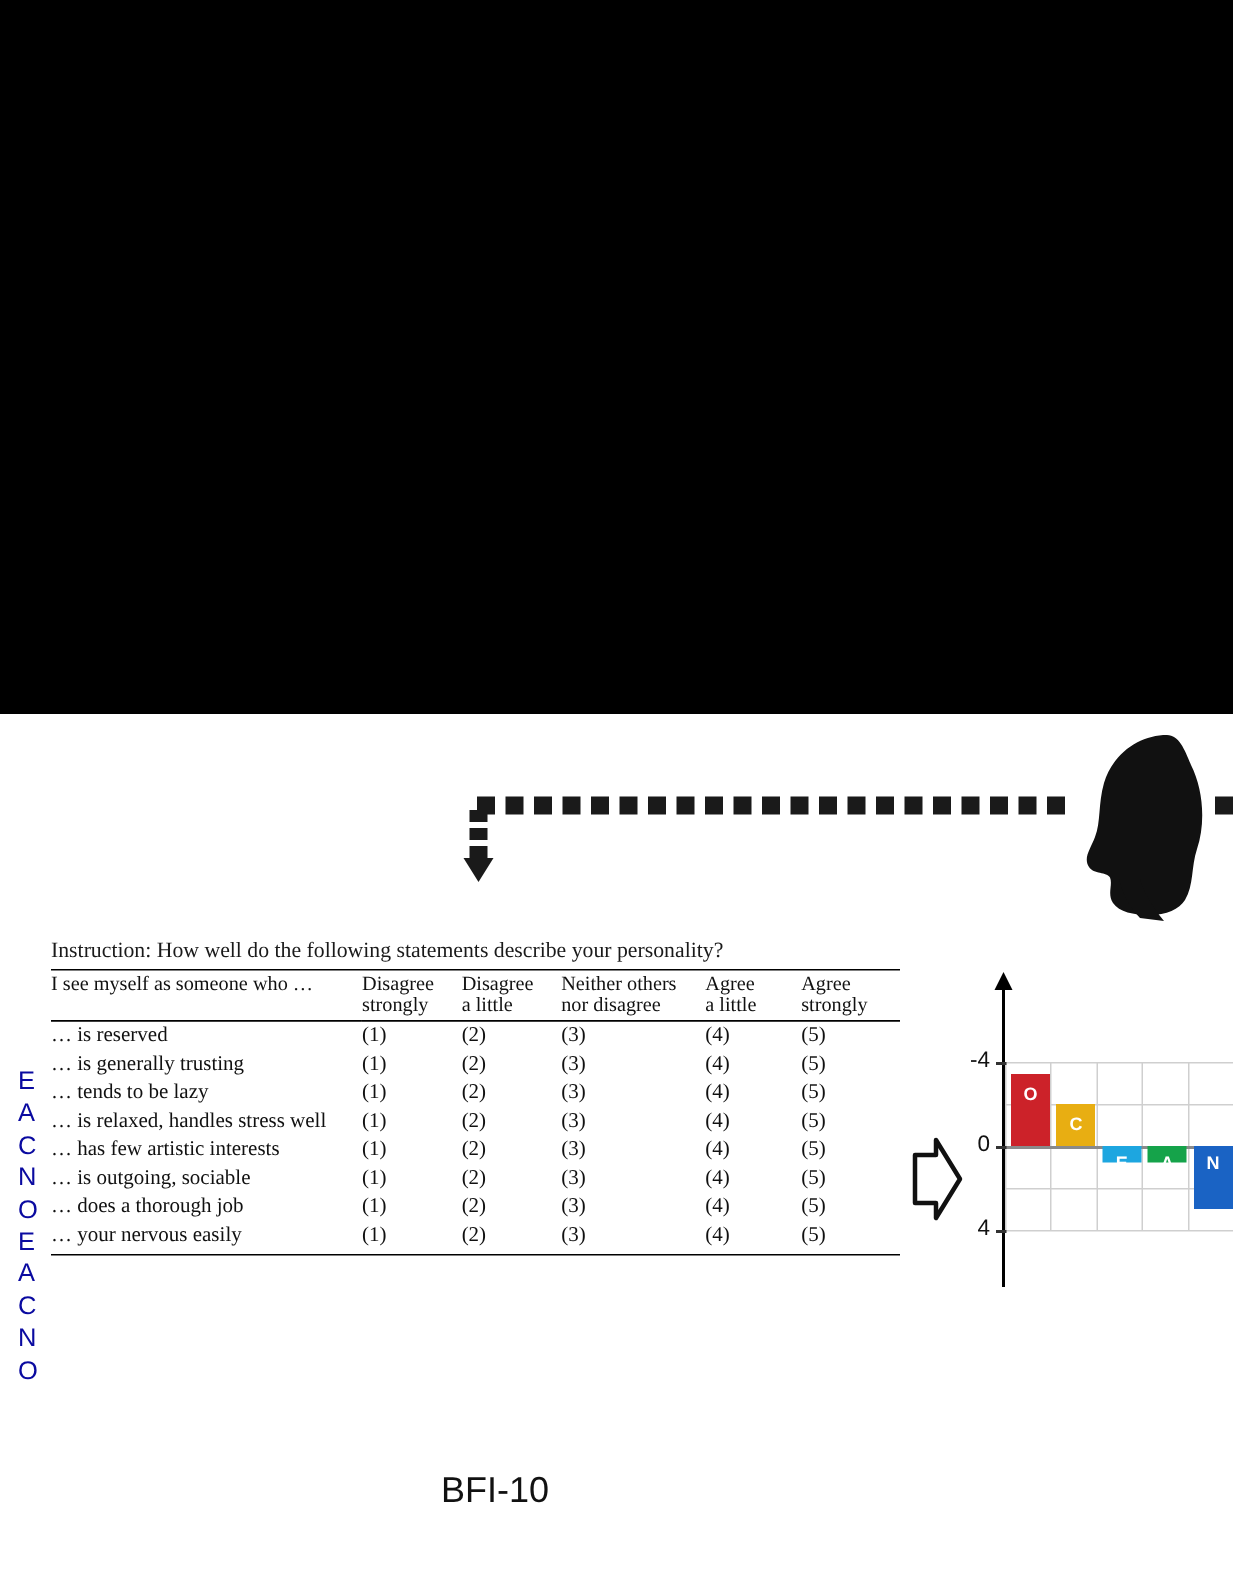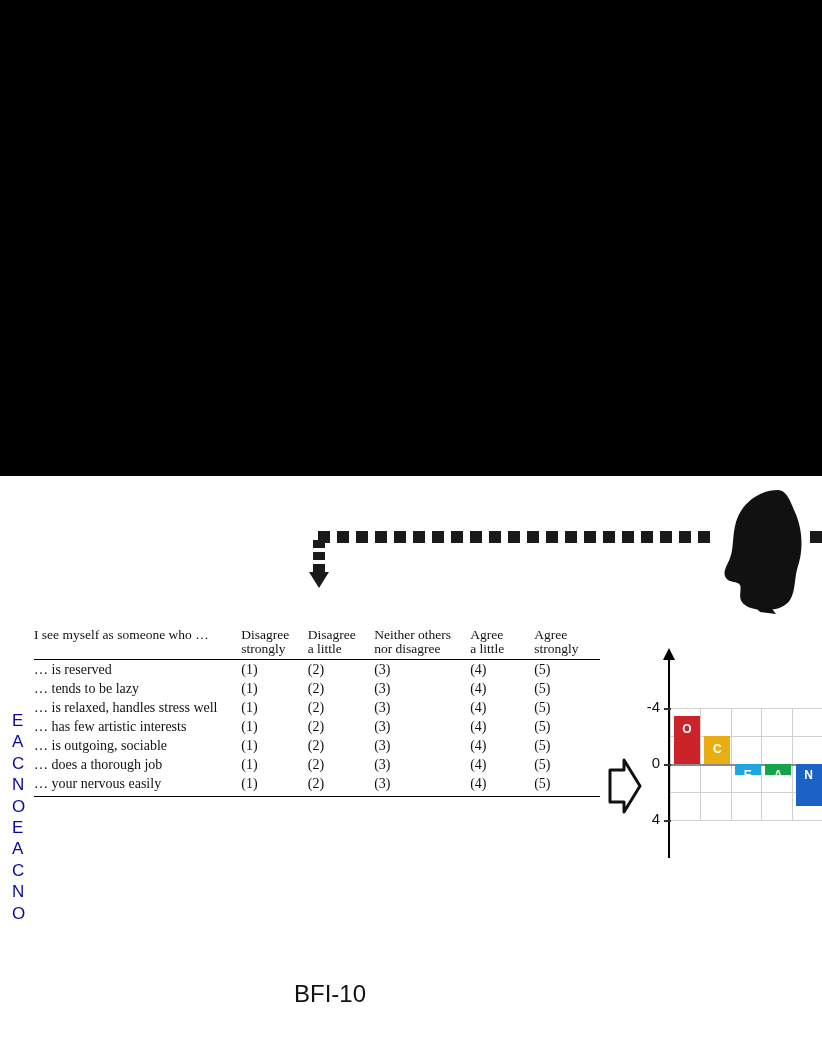--- a/index.html
+++ b/index.html
@@ -299,20 +299,21 @@
       <div>N</div>
       <div>O</div>
       <div>E</div>
       <div>A</div>
       <div>C</div>
       <div>N</div>
       <div>O</div>
     </div>
 
   <div class="quest">
+    <div class="instruction">Instruction: How well do the following statements describe your personality?</div>
     <table class="bfi">
       <thead>
         <tr>
           <th class="col-item">I see myself as someone who …</th>
           <th class="col-opt">
             <span>Disagree</span><br>
             <span>strongly</span>
           </th>
           <th class="col-opt">
             <span>Disagree</span><br>
@@ -328,20 +329,28 @@
           </th>
           <th class="col-opt" style="width:60px">
             <span>Agree</span><br>
             <span>strongly</span>
           </th>
         </tr>
       </thead>
       <tbody id="bfi-body">
           <tr>
             <td class="col-item">… is reserved</td>
+            <td class="col-opt opt-cell">(1)</td>
+            <td class="col-opt opt-cell">(2)</td>
+            <td class="col-opt opt-cell">(3)</td>
+            <td class="col-opt opt-cell">(4)</td>
+            <td class="col-opt opt-cell">(5)</td>
+          </tr>
+          <tr>
+            <td class="col-item">… is generally trusting</td>
             <td class="col-opt opt-cell">(1)</td>
             <td class="col-opt opt-cell">(2)</td>
             <td class="col-opt opt-cell">(3)</td>
             <td class="col-opt opt-cell">(4)</td>
             <td class="col-opt opt-cell">(5)</td>
           </tr>
           <tr>
             <td class="col-item">… tends to be lazy</td>
             <td class="col-opt opt-cell">(1)</td>
             <td class="col-opt opt-cell">(2)</td>

